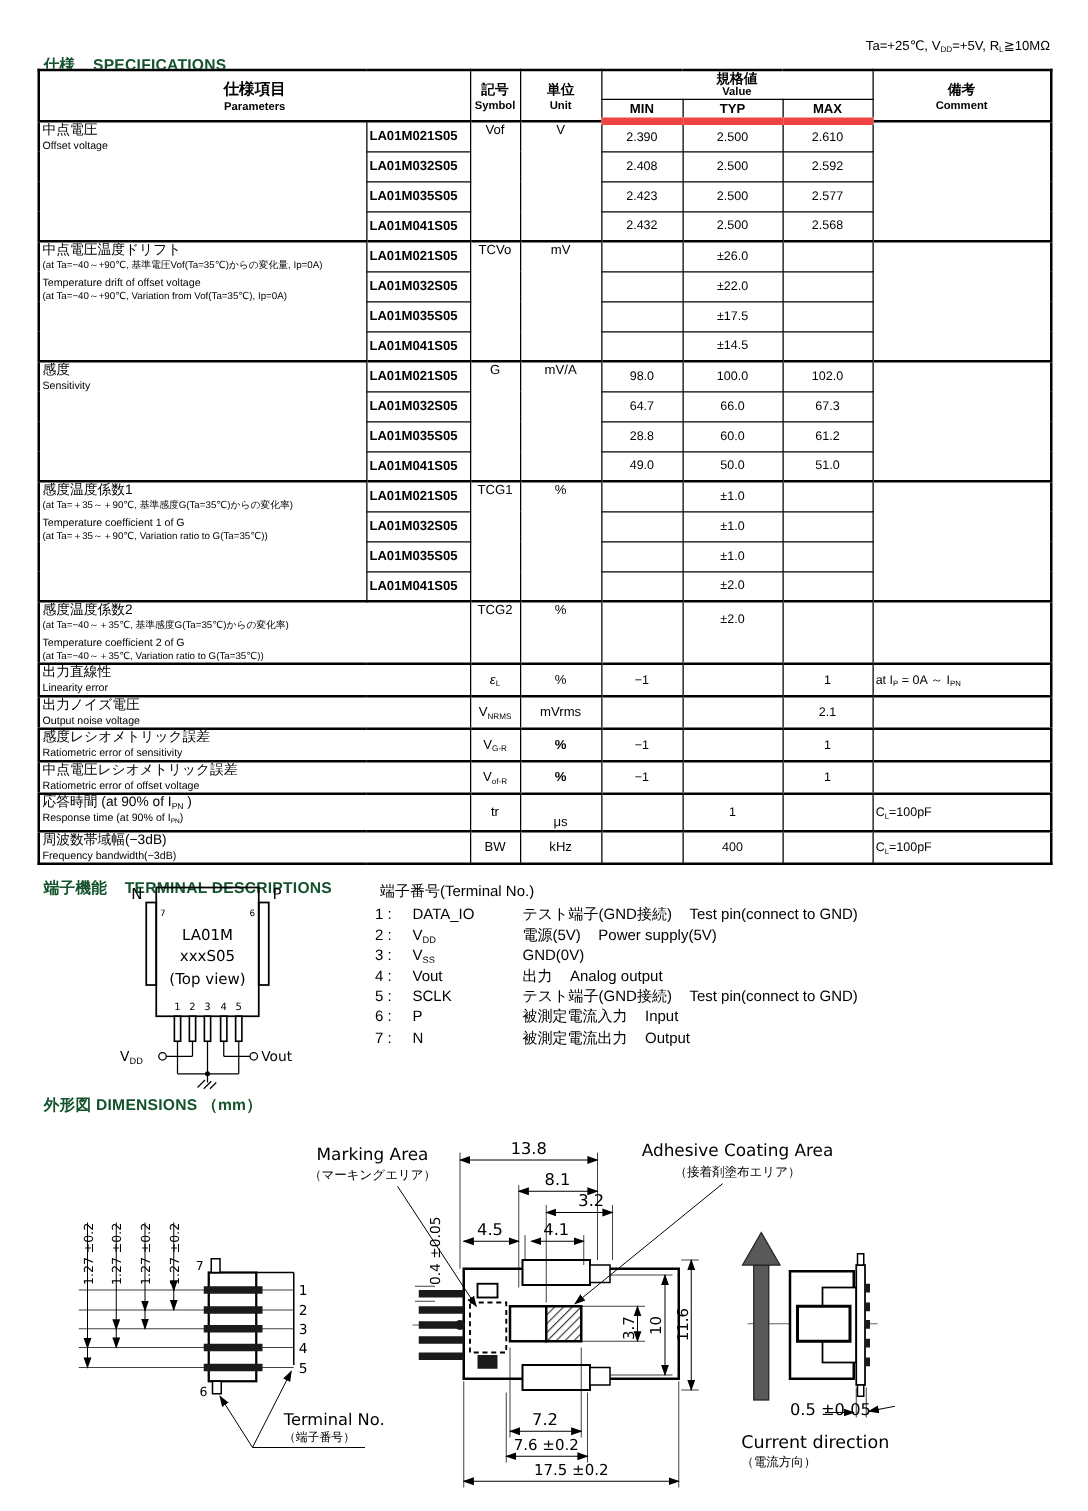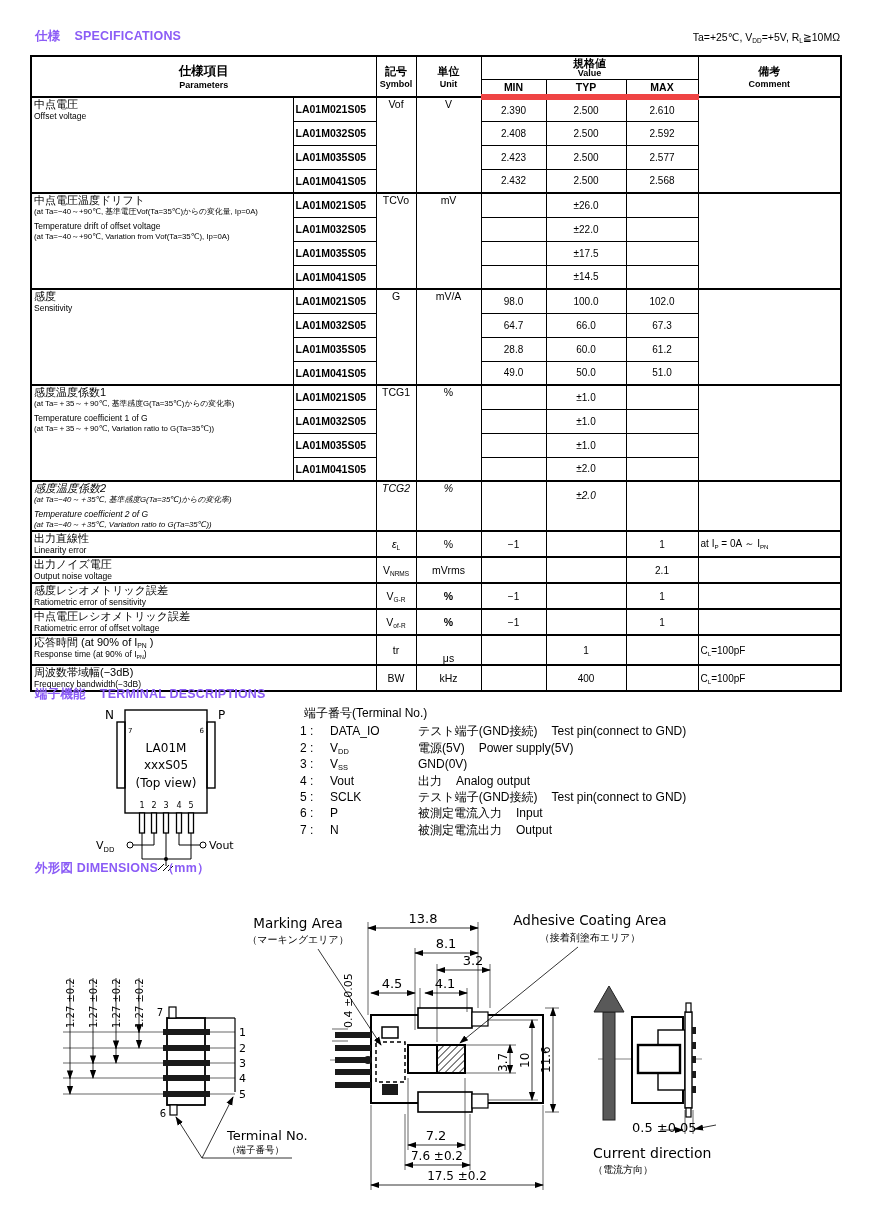--- a/index.html
+++ b/index.html
@@ -1,19 +1,19 @@
 <!DOCTYPE html>
 <html><head>
 <meta charset="utf-8">
 <style>
   html,body{margin:0;padding:0;background:#fff;}
   body{font-family:"Liberation Sans","DejaVu Sans",sans-serif;color:#000;}
   .page{position:relative;width:870px;height:1209px;background:#fff;overflow:hidden;}
   sub{font-size:0.62em;vertical-align:-0.3em;line-height:0;}
-  .sec-head{position:absolute;left:35px;color:#8b5cf6;font-weight:bold;font-size:12.5px;letter-spacing:0.2px;}
+  .sec-head{position:absolute;left:35px;color:#14532d;font-weight:bold;font-size:12.5px;letter-spacing:0.2px;margin-top:16px;}
   .sec-head .jp{margin-right:14px;}
   .cond{position:absolute;top:31px;left:440px;width:400px;text-align:right;font-size:10.5px;}
   
   table.spec{position:absolute;left:30px;top:55px;width:810px;border-collapse:collapse;table-layout:fixed;background:#fff;}
   table.spec th,table.spec td{border:1px solid #000;padding:0 2px;overflow:hidden;}
   table.spec thead th{font-weight:bold;text-align:center;padding:1px 0;}
   .thl1{font-size:12.5px;font-weight:bold;}
   .thl2{font-size:9px;font-weight:bold;}
   tr.head1{height:20px;} tr.head2{height:16px;}
   tr.head2 th{font-size:10.5px;border-bottom:6px solid #ef4444;}
@@ -22,21 +22,21 @@
   td.part{border:2px solid #000;font-weight:bold;font-size:10.5px;}
   td.param{vertical-align:top;padding:2px 4px;}
   .pjp{font-size:11px;line-height:13px;}
   .pen{font-size:8.5px;line-height:11px;}
   .pfine{font-size:7.8px;line-height:10px;}
   .pgap{margin-top:4px;}
   td.sym,td.unit{font-size:10.5px;text-align:center;vertical-align:top;padding-top:6px;}
   td.val{font-size:10px;text-align:center;vertical-align:middle;}
   td.com{font-size:10px;text-align:left;vertical-align:middle;padding-left:3px;}
   tr.sub{height:24px;}
-  tr.tall{height:48px;font-style:italic;} tr.tall td.val{vertical-align:top;padding-top:8px;}
+  tr.tall{height:48px;} tr.tall td.val{vertical-align:top;padding-top:8px;}
   tr.r-el{height:16px;} tr.r-sm{height:23px;} tr.r-tr{height:24px;} tr.r-bw{height:22px;}
   td.sym .it{font-style:italic;}
   
   .term-list{position:absolute;left:300px;top:705px;font-size:12px;line-height:16.4px;}
   .t-title{margin-bottom:2px;padding-left:4px;}
   .t-row{display:flex;}
   .t-no{width:30px;}
   .t-nm{width:88px;}
   .t-jp{margin-right:14px;white-space:pre;}
   .t-en{white-space:pre;}

